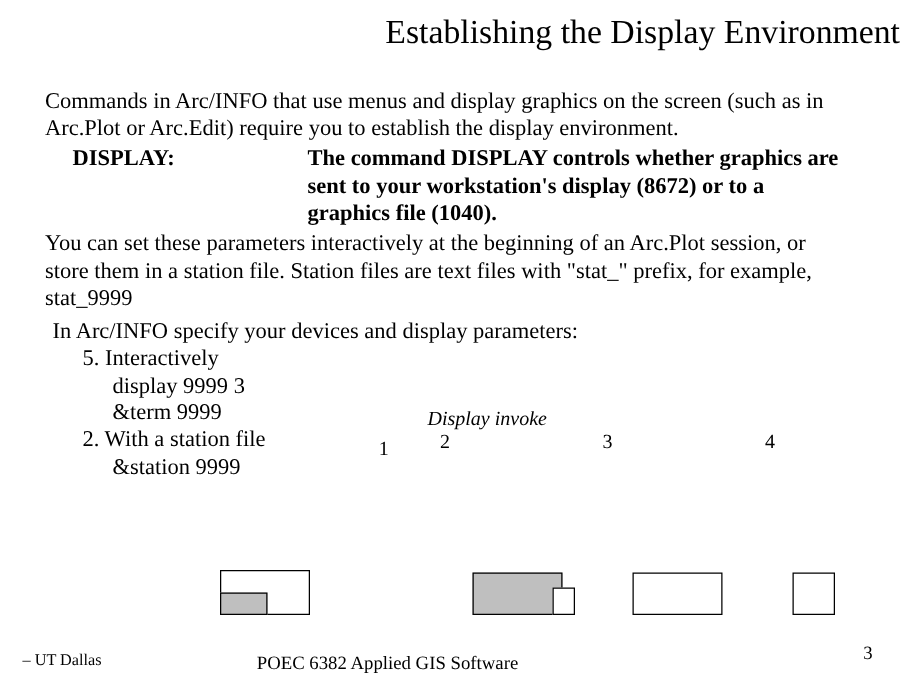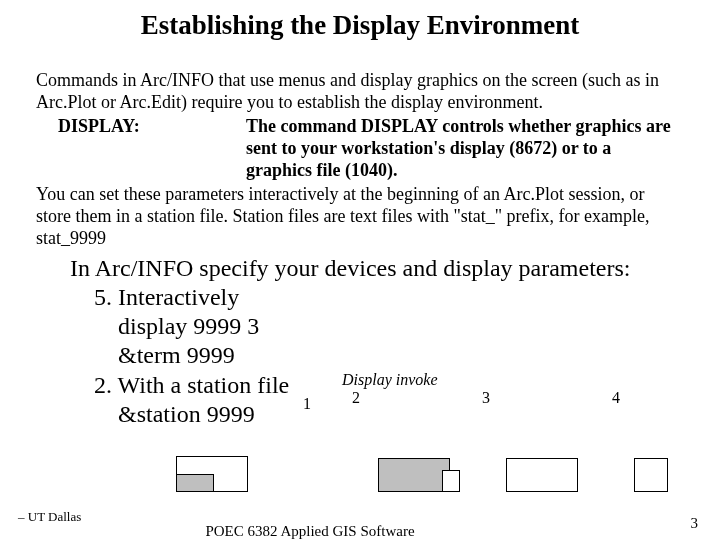--- a/index.html
+++ b/index.html
@@ -1,38 +1,38 @@
 <!DOCTYPE html>
 <html><head>
 <meta charset="utf-8">
 <style>
   * { box-sizing: border-box; margin: 0; padding: 0; }
   html, body { width: 720px; height: 540px; background: #fff; font-family: "Times New Roman", Times, serif; color: #000; }
   .slide { position: relative; width: 720px; height: 540px; }
-  .title { text-align: center; font-size: 27px; margin-top: 10px; margin-bottom: 12px; font-weight: 700; }
+  .title { text-align: right; font-size: 27px; margin-top: 10px; margin-bottom: 12px; font-weight: 400; }
   .body { padding: 0 40px 0 36px; font-size: 18px; line-height: 1.22; }
   .para { margin-bottom: 2px; margin-top: 29px; }
   .cmdrow { display: flex; font-weight: bold; }
   .cmdlabel { width: 210px; flex: 0 0 210px; padding-left: 22px; }
   .cmddesc { flex: 1; }
-  .sub { padding: 0 40px 0 70px; font-size: 24px; line-height: 1.22; margin-top: 4px; }
+  .sub { padding: 0 40px 0 42px; font-size: 18px; line-height: 1.22; margin-top: 4px; }
   .sub2 { padding-left: 24px; }
   .sub3 { padding-left: 48px; }
   .italic { font-style: italic; }
   .optsrow { display: flex; align-items: baseline; margin-top: -58px; }
   .optcell { text-align: center; }
   .opt1 { width: 58px; margin-left: 278px; }
   .opt2 { width: 40px; }
   .opt3 { width: 40px; margin-left: 90px; }
   .opt4 { width: 40px; margin-left: 90px; }
   .shapes { position: absolute; left: 176px; top: 446px; width: 500px; height: 40px; }
   .rect { position: absolute; background: #fff; border: 1px solid #000; }
   .grayrect { position: absolute; background: #bfbfbf; border: 1px solid #000; }
   .footer { position: absolute; bottom: 10px; left: 0; width: 720px; font-size: 13px; }
-  .footer .left { position: absolute; left: 18px; bottom: 15px; }
+  .footer .left { position: absolute; left: 18px; bottom: 4px; }
   .footer .center { position: absolute; left: 0; width: 620px; text-align: center; bottom: 0; font-size: 15px; }
   .footer .right { position: absolute; right: 22px; bottom: 8px; font-size: 15px; }
 </style>
 </head>
 <body>
 
 <div class="slide">
 
   <h1 class="title">Establishing the Display Environment</h1>
 

